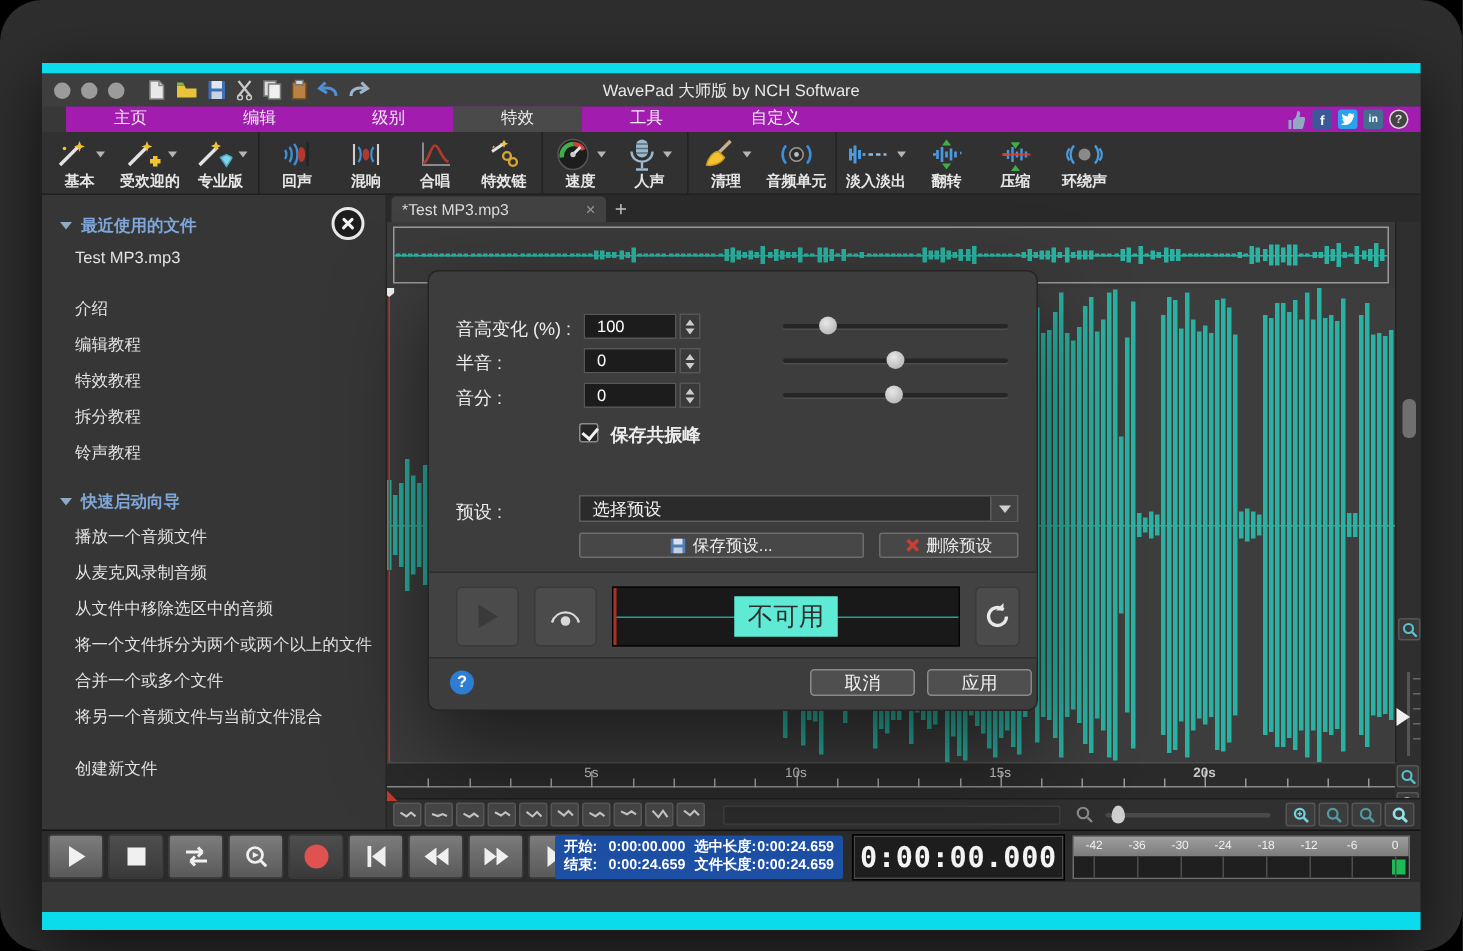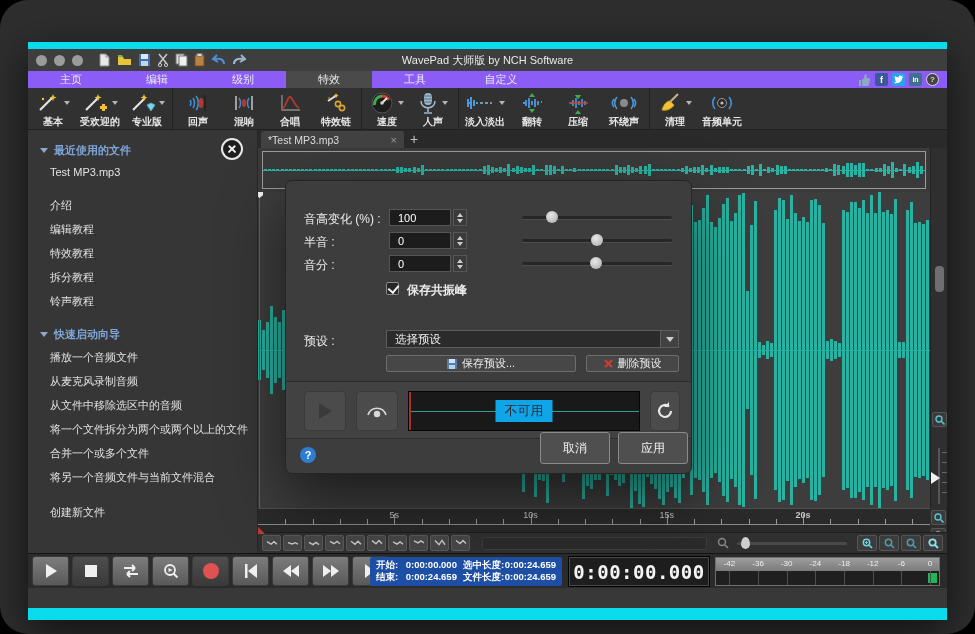--- a/index.html
+++ b/index.html
@@ -20,21 +20,21 @@
 
   
   .titlebar { position:absolute; left:0; top:7px; right:0; height:22px; background:#3e3e3e;
     display:flex; align-items:center; padding:0 8px; }
   .traffic { width:11px; height:11px; border-radius:50%; background:#9b9b9b; margin-right:7px; }
   .tb-icons { display:flex; gap:6px; margin-left:8px; }
   .tb-icons svg { display:block; }
   .win-title { position:absolute; left:0; right:0; text-align:center; color:#e9e9e9; font-size:11px; }
 
   
-  .tabbar { position:absolute; left:0; top:29px; right:0; height:17px; background:#8b5cf6; display:flex;align-items:center; }
+  .tabbar { position:absolute; left:16px; top:29px; right:0; height:17px; background:#a21caf; display:flex;align-items:center; }
   .mtab { width:86px; text-align:center; line-height:17px; font-size:11px; color:#ececec; cursor:default; }
   .mtab.active { background:#4a4a4a; }
   .social { position:absolute; right:8px; top:1px; display:flex; gap:4px; align-items:center; height:15px; }
   .sq { width:13px; height:13px; border-radius:2px; color:#fff; font-size:9px; font-weight:bold;
     display:flex; align-items:center; justify-content:center; }
   .fb { background:#3b5998; } .li { background:#41708f; font-size:7px; }
   .tw { background:#2aa3ef; }
   .helpc { width:13px; height:13px; border-radius:50%; border:1.5px solid #d8d8d8; color:#d8d8d8;
     font-size:8px; font-weight:bold; display:flex; align-items:center; justify-content:center; background:#444;}
 
@@ -176,25 +176,25 @@
   .chevdn { width:0; height:0; border-left:4px solid transparent; border-right:4px solid transparent; border-top:5px solid #cfcfcf; }
   .dbtn { position:absolute; height:17px; background:#474747; border:1px solid #6d6d6d; border-radius:2px;
     color:#efefef; font-size:11px; display:flex; align-items:center; justify-content:center; gap:5px; cursor:pointer; }
   .dpreview { position:absolute; left:0; right:0; top:200px; height:58px; background:#424242;
     border-top:1px solid #2d2d2d; border-bottom:1px solid #2d2d2d; }
   .pbtn { position:absolute; top:9px; width:42px; height:40px; background:#4b4b4b; border:1px solid #3a3a3a;
     border-radius:4px; display:flex; align-items:center; justify-content:center; cursor:pointer; }
   .prevwave { position:absolute; left:122px; top:9px; width:232px; height:40px; background:#191919; border:1px solid #050505; }
   .prevwave .redline { position:absolute; left:0; top:0; bottom:0; width:2px; background:#a83226; }
   .prevwave .tealline { position:absolute; left:2px; right:0; top:50%; height:1px; background:#2b9d92; }
-  .navail { position:absolute; left:50%; top:50%; transform:translate(-50%,-50%); background:#0ea5e9;
-    color:#2e2e2e; font-size:13px; padding:2px 9px; }
+  .navail { position:absolute; left:50%; top:50%; transform:translate(-50%,-50%); background:#5eead4;
+    color:#2e2e2e; font-size:17px; padding:2px 9px; }
   .dhelp { position:absolute; left:14px; bottom:10px; width:16px; height:16px; border-radius:50%; background:#2d7dd2;
     color:#fff; font-size:11px; font-weight:bold; display:flex; align-items:center; justify-content:center; cursor:pointer; }
-  .dfootbtn { position:absolute; bottom:9px; width:70px; height:32px; background:#4f4f4f; border:1px solid #8a8a8a;
+  .dfootbtn { position:absolute; bottom:9px; width:70px; height:18px; background:#4f4f4f; border:1px solid #8a8a8a;
     border-radius:3px; color:#f2f2f2; font-size:12px; display:flex; align-items:center; justify-content:center; cursor:pointer; }
 </style>
 </head>
 <body>
 
 <div class="backdrop">
 <div class="window">
   <div class="cyan-top"></div>
 
   <div class="titlebar">
@@ -364,20 +364,42 @@
                 <path d="M10 16v4M6 21h8" stroke="#9db7cc" stroke-width="1.6"></path>
               </svg>
               <span class="dd"></span>
             </span>
         <span class="rlabel">人声</span>
       </div>
     </div>
     <div class="rgroup">
       <div class="ritem">
         <span class="ricon">
+              <svg width="24" height="22">
+                <path d="M20 2L11 11" stroke="#c9b08a" stroke-width="2.2"></path>
+                <path d="M12 9l4 4c-2 4-8 6-12 5 1-4 4-9 8-9z" fill="#f2c233" stroke="#c79a1e"></path>
+              </svg>
+              <span class="dd"></span>
+            </span>
+        <span class="rlabel">清理</span>
+      </div>
+      <div class="ritem">
+        <span class="ricon">
+              <svg width="26" height="20">
+                <circle cx="13" cy="10" r="4.5" fill="#2a2a2a" stroke="#999"></circle>
+                <circle cx="13" cy="10" r="1.6" fill="#bbb"></circle>
+                <path d="M6 4c-3 3.5-3 8.5 0 12M20 4c3 3.5 3 8.5 0 12" fill="none" stroke="#3f8fd8" stroke-width="1.7"></path>
+              </svg>
+            </span>
+        <span class="rlabel">音频单元</span>
+      </div>
+    </div>
+    <div class="rgroup">
+      <div class="ritem">
+        <span class="ricon">
               <svg width="30" height="20">
                 <path d="M2 10h3M3 6v8M6 4v12M9 7v6M12 9v2" stroke="#4a9ade" stroke-width="2"></path>
                 <path d="M15 10h12" stroke="#8fb8dd" stroke-width="1.6" stroke-dasharray="3 2"></path>
               </svg>
               <span class="dd"></span>
             </span>
         <span class="rlabel">淡入淡出</span>
       </div>
       <div class="ritem">
         <span class="ricon">
@@ -402,42 +424,20 @@
         <span class="rlabel">压缩</span>
       </div>
       <div class="ritem">
         <span class="ricon">
               <svg width="28" height="20">
                 <circle cx="14" cy="10" r="4" fill="#8a8a8a"></circle>
                 <path d="M7 4c-3 3.5-3 8.5 0 12M21 4c3 3.5 3 8.5 0 12M4 6c-2 2.5-2 5.5 0 8M24 6c2 2.5 2 5.5 0 8" fill="none" stroke="#4a9ade" stroke-width="1.5"></path>
               </svg>
             </span>
         <span class="rlabel">环绕声</span>
-      </div>
-    </div>
-    <div class="rgroup">
-      <div class="ritem">
-        <span class="ricon">
-              <svg width="24" height="22">
-                <path d="M20 2L11 11" stroke="#c9b08a" stroke-width="2.2"></path>
-                <path d="M12 9l4 4c-2 4-8 6-12 5 1-4 4-9 8-9z" fill="#f2c233" stroke="#c79a1e"></path>
-              </svg>
-              <span class="dd"></span>
-            </span>
-        <span class="rlabel">清理</span>
-      </div>
-      <div class="ritem">
-        <span class="ricon">
-              <svg width="26" height="20">
-                <circle cx="13" cy="10" r="4.5" fill="#2a2a2a" stroke="#999"></circle>
-                <circle cx="13" cy="10" r="1.6" fill="#bbb"></circle>
-                <path d="M6 4c-3 3.5-3 8.5 0 12M20 4c3 3.5 3 8.5 0 12" fill="none" stroke="#3f8fd8" stroke-width="1.7"></path>
-              </svg>
-            </span>
-        <span class="rlabel">音频单元</span>
       </div>
     </div>
   </div>
 
   <div class="sidebar">
     <div class="sb-close"></div>
     <div>
           <div class="sb-section">
             <div class="sb-header">
               <span class="tri-down"></span>

